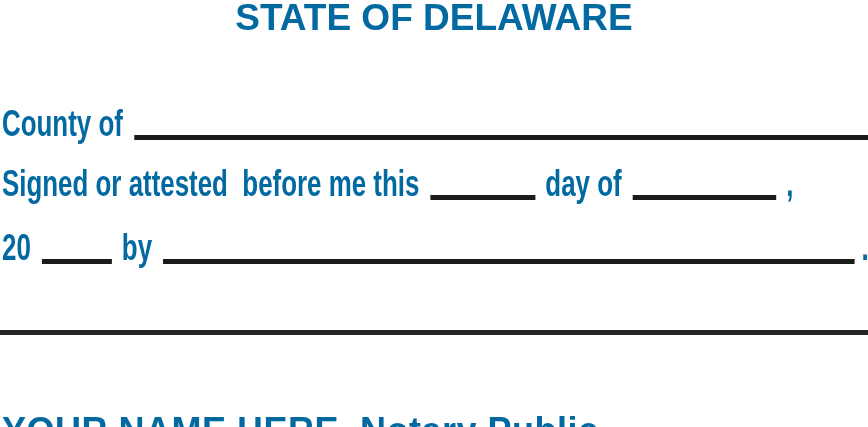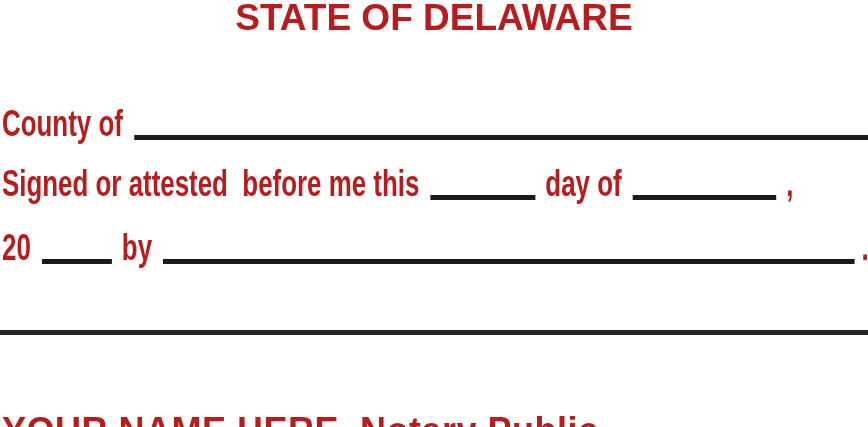--- a/index.html
+++ b/index.html
@@ -3,21 +3,21 @@
 <meta charset="utf-8">
 <style>
   html, body { margin: 0; padding: 0; background: #ffffff; }
   .stamp {
     position: relative;
     width: 868px;
     height: 427px;
     background: #ffffff;
     font-family: "Liberation Sans", sans-serif;
     font-weight: bold;
-    color: #b91c1c;
+    color: #0369a1;
     overflow: hidden;
   }
   .title {
     position: absolute;
     top: -4px;
     left: 0;
     width: 100%;
     text-align: center;
     font-size: 37px;
     line-height: 44px;

